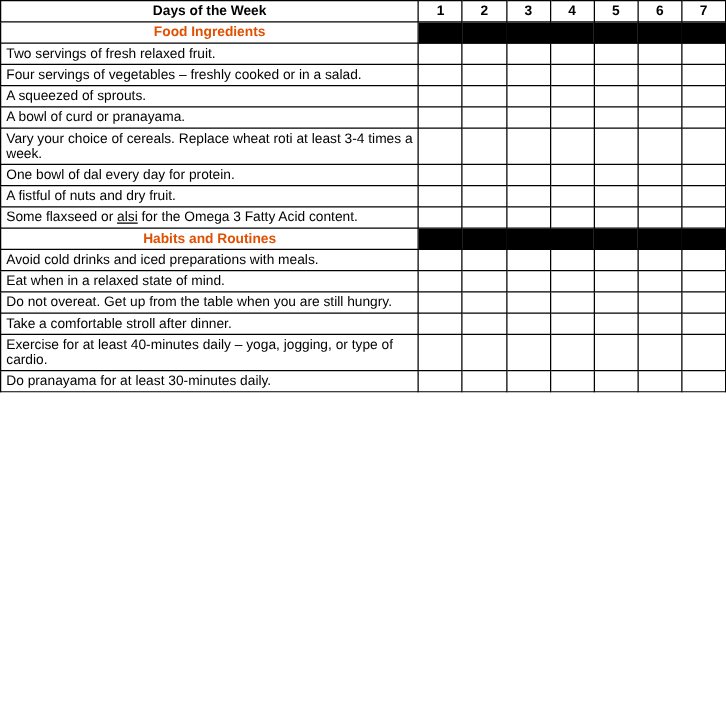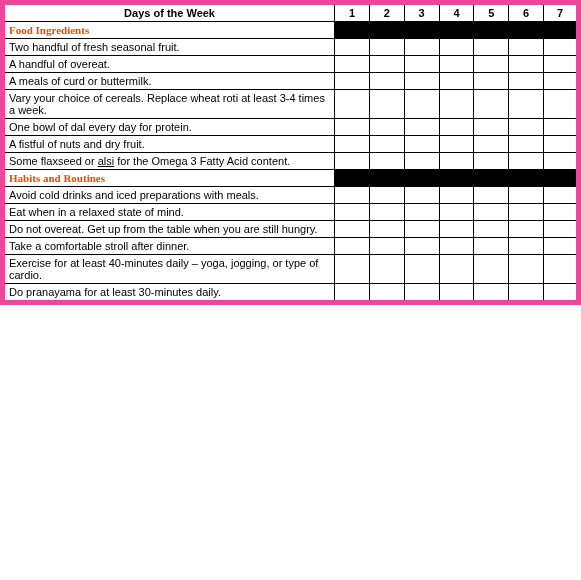--- a/index.html
+++ b/index.html
@@ -9,45 +9,44 @@
     }
     body {
       font-family: Arial, sans-serif;
       font-size: 11px;
       background: #fff;
       width: 581px;
     }
     table {
       width: 581px;
       border-collapse: collapse;
-      border: 5px solid #ec4899;
+      border: 1px solid #ec4899;
     }
     th, td {
       border: 1px solid #000;
       padding: 2px 4px;
       vertical-align: middle;
       text-align: left;
     }
     th {
       text-align: center;
       font-weight: bold;
       background: #fff;
     }
     .day-col {
       width: 32px;
       text-align: center;
     }
     .label-col {
       width: 305px;
     }
     .section-header {
-      text-align: left;
+      text-align: center;
       font-weight: bold;
       color: #e05000;
-      font-family: Liberation Serif, serif;
     }
     .black-cell {
       background: #000;
     }
     .data-row td.day-col {
       background: #fff;
     }
     u {
       text-decoration: underline;
     }
@@ -73,41 +72,51 @@
         <td class="section-header label-col">Food Ingredients</td>
         <td class="day-col black-cell"></td>
         <td class="day-col black-cell"></td>
         <td class="day-col black-cell"></td>
         <td class="day-col black-cell"></td>
         <td class="day-col black-cell"></td>
         <td class="day-col black-cell"></td>
         <td class="day-col black-cell"></td>
       </tr>
       <tr class="data-row">
-        <td class="label-col">Two handful of fresh seasonal fruit.</td>
-        <td class="day-col"></td>
-        <td class="day-col"></td>
-        <td class="day-col"></td>
-        <td class="day-col"></td>
-        <td class="day-col"></td>
-        <td class="day-col"></td>
-        <td class="day-col"></td>
-      </tr>
-      <tr class="data-row">
-        <td class="label-col">A handful of overeat.</td>
-        <td class="day-col"></td>
-        <td class="day-col"></td>
-        <td class="day-col"></td>
-        <td class="day-col"></td>
-        <td class="day-col"></td>
-        <td class="day-col"></td>
-        <td class="day-col"></td>
-      </tr>
-      <tr class="data-row">
-        <td class="label-col">A meals of curd or buttermilk.</td>
+        <td class="label-col">Two servings of fresh relaxed fruit.</td>
+        <td class="day-col"></td>
+        <td class="day-col"></td>
+        <td class="day-col"></td>
+        <td class="day-col"></td>
+        <td class="day-col"></td>
+        <td class="day-col"></td>
+        <td class="day-col"></td>
+      </tr>
+      <tr class="data-row">
+        <td class="label-col">Four servings of vegetables – freshly cooked or in a salad.</td>
+        <td class="day-col"></td>
+        <td class="day-col"></td>
+        <td class="day-col"></td>
+        <td class="day-col"></td>
+        <td class="day-col"></td>
+        <td class="day-col"></td>
+        <td class="day-col"></td>
+      </tr>
+      <tr class="data-row">
+        <td class="label-col">A squeezed of sprouts.</td>
+        <td class="day-col"></td>
+        <td class="day-col"></td>
+        <td class="day-col"></td>
+        <td class="day-col"></td>
+        <td class="day-col"></td>
+        <td class="day-col"></td>
+        <td class="day-col"></td>
+      </tr>
+      <tr class="data-row">
+        <td class="label-col">A bowl of curd or pranayama.</td>
         <td class="day-col"></td>
         <td class="day-col"></td>
         <td class="day-col"></td>
         <td class="day-col"></td>
         <td class="day-col"></td>
         <td class="day-col"></td>
         <td class="day-col"></td>
       </tr>
       <tr class="data-row">
         <td class="label-col">Vary your choice of cereals. Replace wheat roti at least 3-4 times a week.</td>

